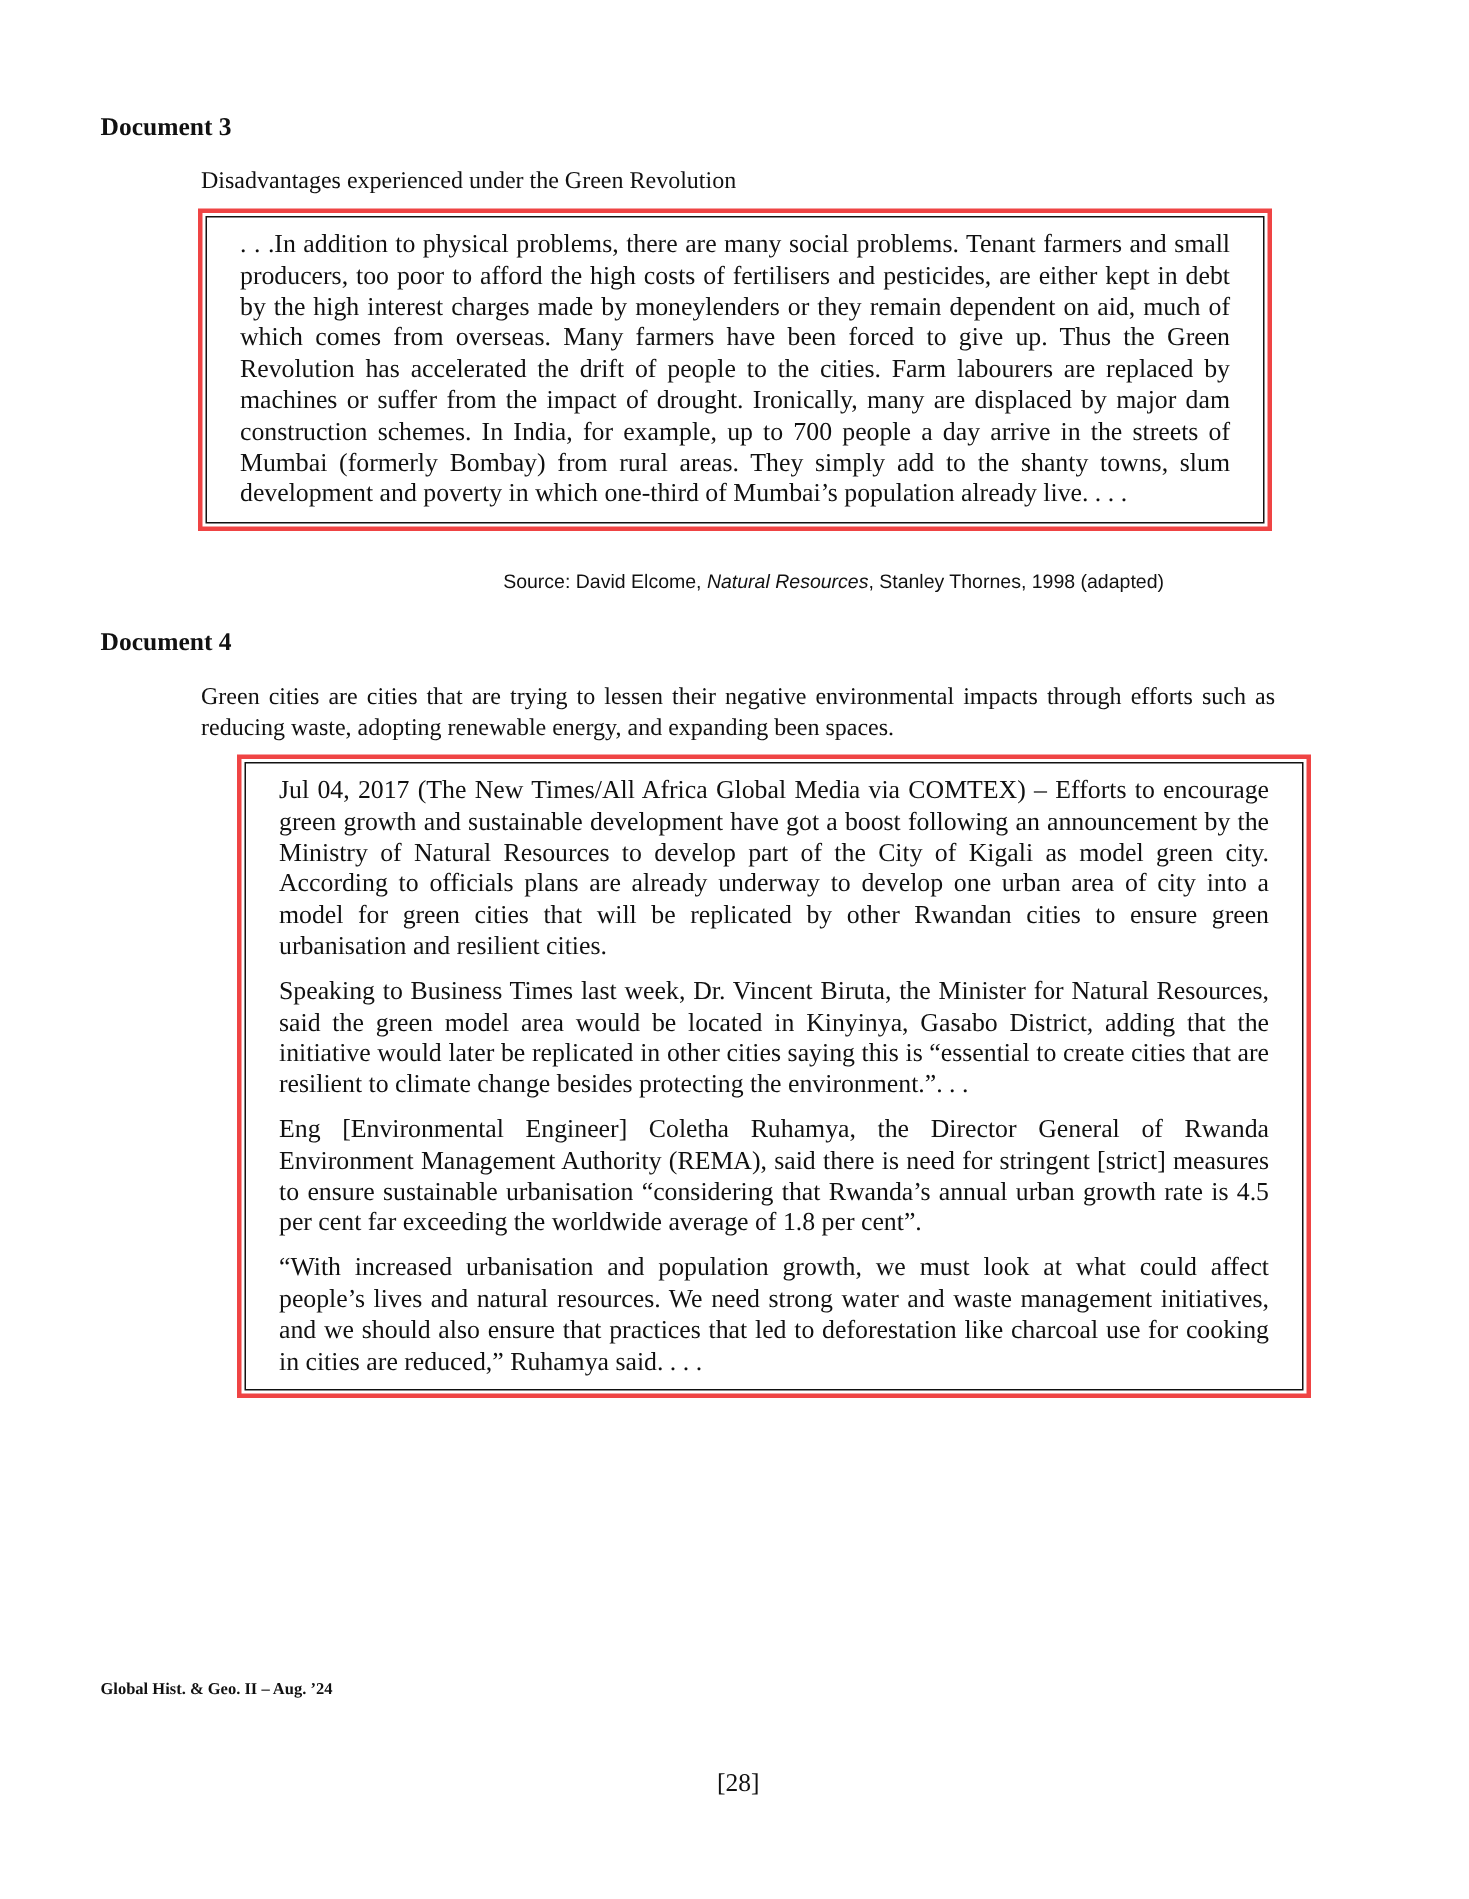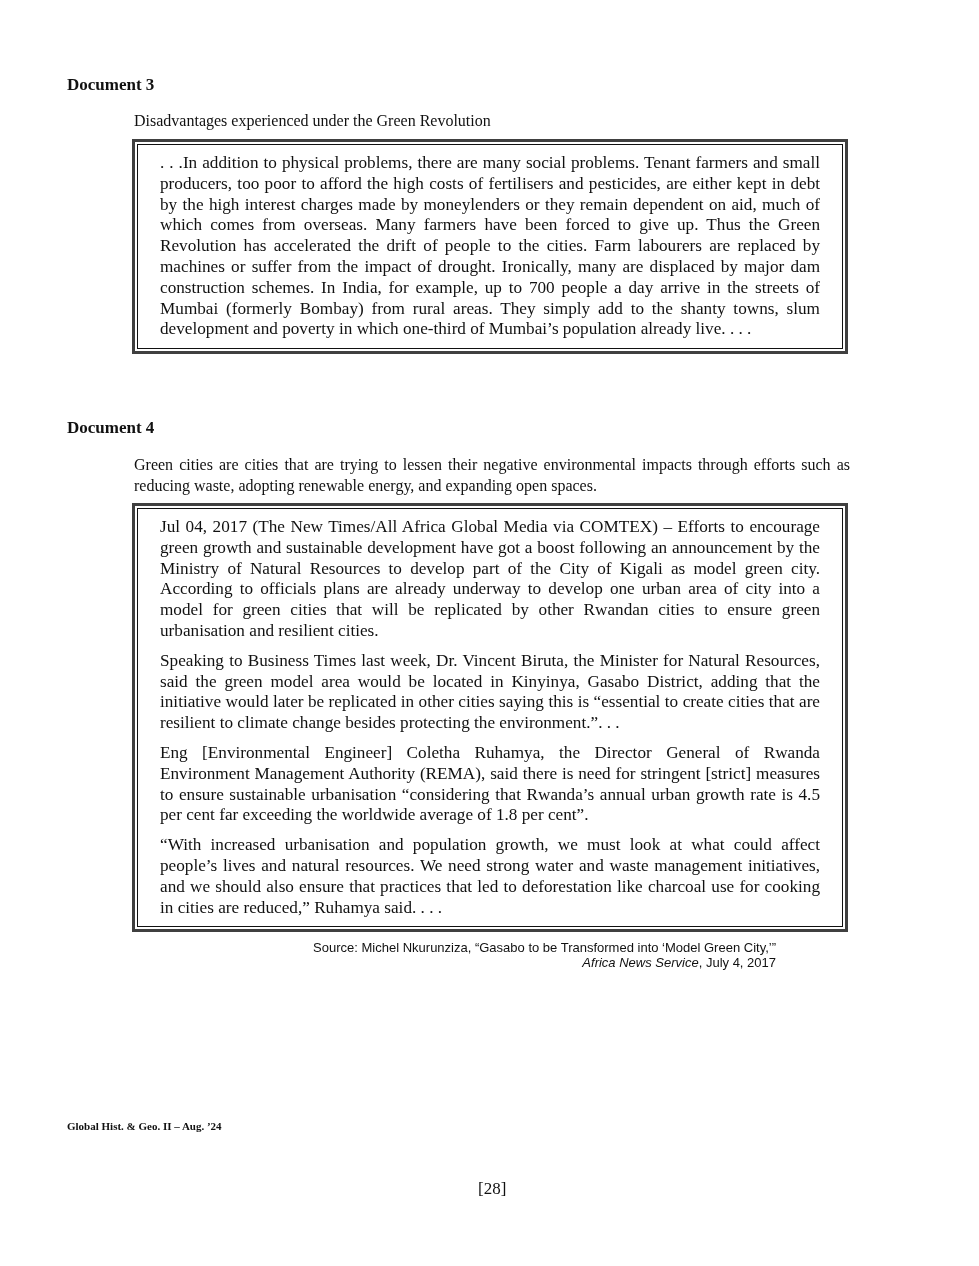--- a/index.html
+++ b/index.html
@@ -14,21 +14,21 @@
       font-family: "Liberation Serif", serif;
       font-weight: bold; font-size: 17px;
     }
     .intro {
       position: absolute; left: 134px; width: 716px;
       font-family: "Liberation Serif", serif;
       font-size: 16px; line-height: 21px;
     }
     .frame {
       position: absolute; left: 132px; width: 716px;
-      border: 3px solid #404040;
+      border: 3px solid #ef4444;
       padding: 2px;
       box-sizing: border-box;
     }
     .frame-inner {
       border: 1px solid #111;
       padding: 8px 22px 8px 22px;
       font-family: "Liberation Serif", serif;
       font-size: 17.2px; line-height: 20.8px;
       text-align: justify;
     }
@@ -58,34 +58,33 @@
 
   <div class="doc-heading" style="top:75px;">Document 3</div>
   <div class="intro" style="top:110px;">Disadvantages experienced under the Green Revolution</div>
 
   <div class="frame" style="top:139px;">
     <div class="frame-inner">
       <p>. . .In addition to physical problems, there are many social problems. Tenant farmers and small producers, too poor to afford the high costs of fertilisers and pesticides, are either kept in debt by the high interest charges made by moneylenders or they remain dependent on aid, much of which comes from overseas. Many farmers have been forced to give up. Thus the Green Revolution has accelerated the drift of people to the cities. Farm labourers are replaced by machines or suffer from the impact of drought. Ironically, many are displaced by major dam construction schemes. In India, for example, up to 700 people a day arrive in the streets of Mumbai (formerly Bombay) from rural areas. They simply add to the shanty towns, slum development and poverty in which one-third of Mumbai’s population already live. . . .</p>
     </div>
   </div>
 
+  <div class="source" style="top:380px;">
+    <span>Source: David Elcome, </span><i>Natural Resources</i><span>, Stanley Thornes, 1998 (adapted)</span>
+  </div>
 
   <div class="doc-heading" style="top:418px;">Document 4</div>
-  <div class="intro" style="top:454px; width:716px; text-align:justify;">Green cities are cities that are trying to lessen their negative environmental impacts through efforts such as reducing waste, adopting renewable energy, and expanding open spaces.</div>
+  <div class="intro" style="top:454px; width:716px; text-align:justify;">Green cities are cities that are trying to lessen their negative environmental impacts through efforts such as reducing waste, adopting renewable energy, and expanding been spaces.</div>
 
-  <div class="frame" style="top:503px;">
+  <div class="frame" style="top:503px;margin-left:26px;">
     <div class="frame-inner">
       <p>Jul 04, 2017 (The New Times/All Africa Global Media via COMTEX) – Efforts to encourage green growth and sustainable development have got a boost following an announcement by the Ministry of Natural Resources to develop part of the City of Kigali as model green city. According to officials plans are already underway to develop one urban area of city into a model for green cities that will be replicated by other Rwandan cities to ensure green urbanisation and resilient cities.</p>
       <p>Speaking to Business Times last week, Dr. Vincent Biruta, the Minister for Natural Resources, said the green model area would be located in Kinyinya, Gasabo District, adding that the initiative would later be replicated in other cities saying this is “essential to create cities that are resilient to climate change besides protecting the environment.”. . .</p>
       <p>Eng [Environmental Engineer] Coletha Ruhamya, the Director General of Rwanda Environment Management Authority (REMA), said there is need for stringent [strict] measures to ensure sustainable urbanisation “considering that Rwanda’s annual urban growth rate is 4.5 per cent far exceeding the worldwide average of 1.8 per cent”.</p>
       <p>“With increased urbanisation and population growth, we must look at what could affect people’s lives and natural resources. We need strong water and waste management initiatives, and we should also ensure that practices that led to deforestation like charcoal use for cooking in cities are reduced,” Ruhamya said. . . .</p>
     </div>
   </div>
 
-  <div class="source" style="top:940px;">
-    <div>Source: Michel Nkurunziza, “Gasabo to be Transformed into ‘Model Green City,’”</div>
-    <div><i>Africa News Service</i><span>, July 4, 2017</span></div>
-  </div>
 
   <div class="footer-left">Global Hist. &amp; Geo. II – Aug. ’24</div>
   <div class="footer-page">[28]</div>
 
 </div>
 
 </body></html>

